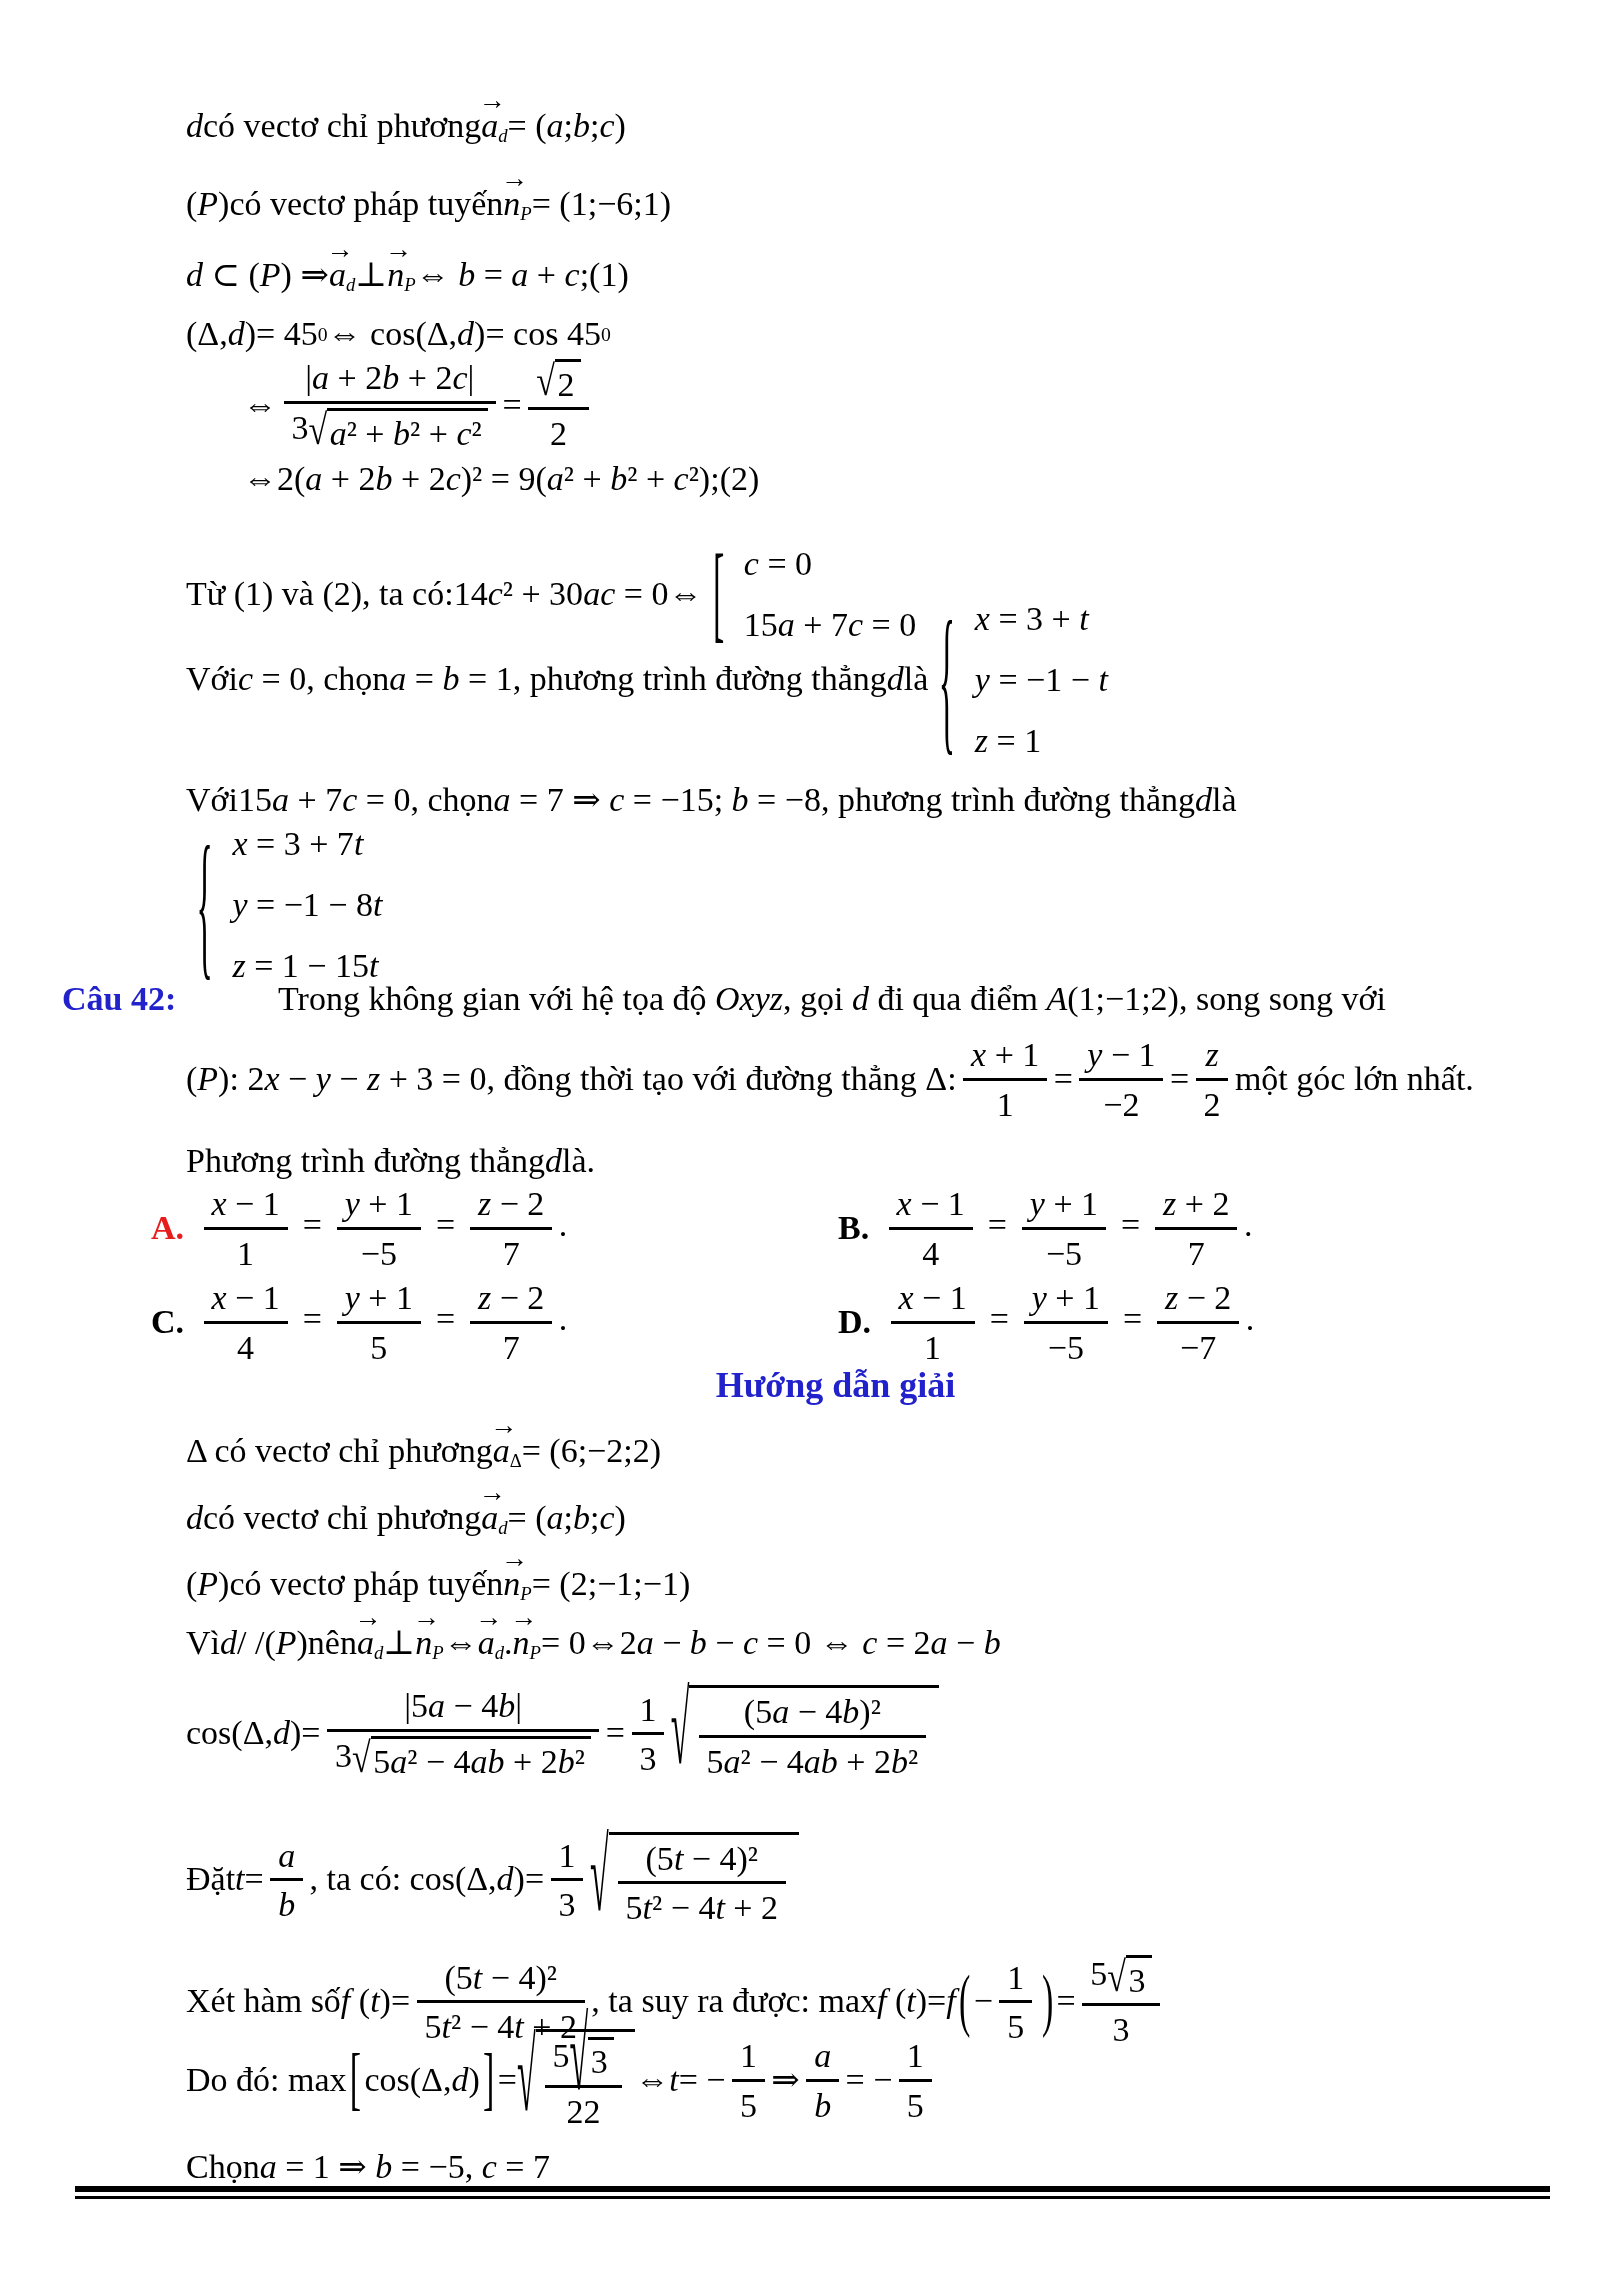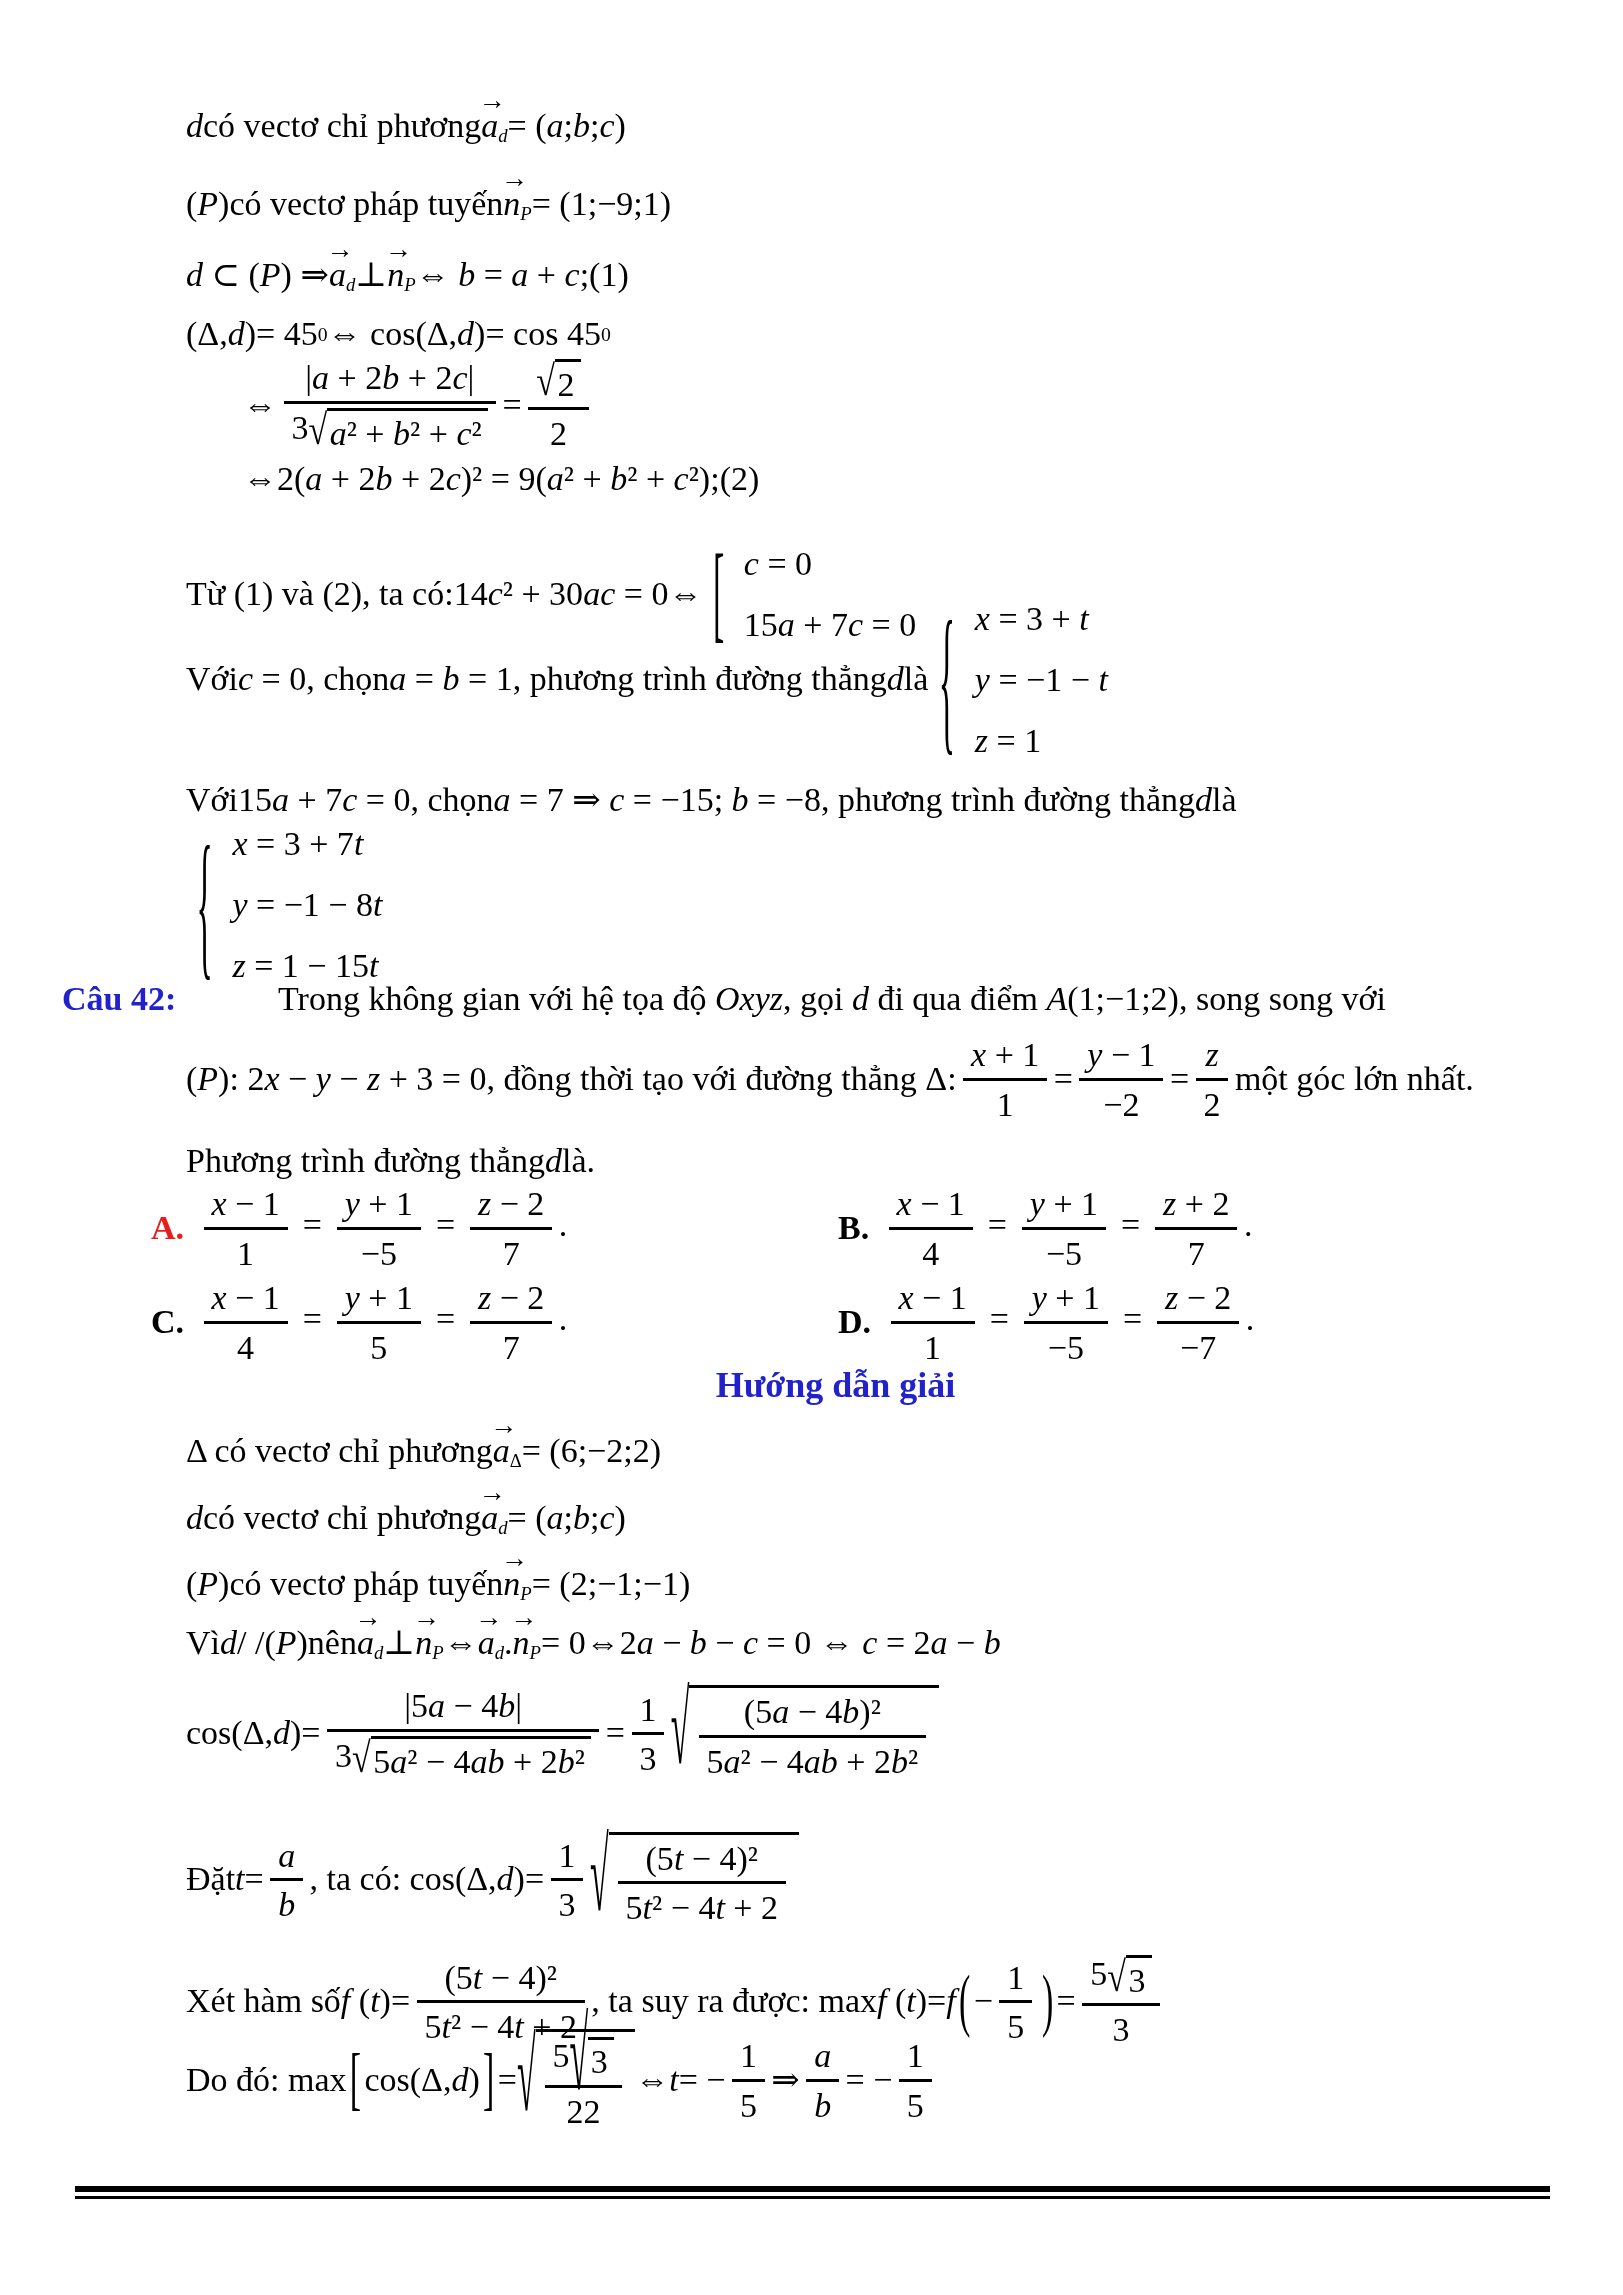--- a/index.html
+++ b/index.html
@@ -57,21 +57,21 @@
     position:absolute;left:75px;top:2186px;width:1475px;height:3.9px;
     border-top:6.5px solid #000;border-bottom:3.3px solid #000;
   }
 </style>
 </head>
 <body>
 
 <div class="page">
 
   <div class="line" style="left:186px;top:105px"><span class="mrun"><i>d</i></span> có vectơ chỉ phương <span class="vec"><span class="vec-stack"><span class="vec-arrow">→</span><span class="mrun"><i>a</i></span></span><sub><span class="mrun"><i>d</i></span></sub></span><span class="mrun"> = (<i>a</i>;<i>b</i>;<i>c</i>)</span></div>
-  <div class="line" style="left:186px;top:183px"><span class="mrun">(<i>P</i>)</span> có vectơ pháp tuyến <span class="vec"><span class="vec-stack"><span class="vec-arrow">→</span><span class="mrun"><i>n</i></span></span><sub><span class="mrun"><i>P</i></span></sub></span><span class="mrun"> = (1;−9;1)</span></div>
+  <div class="line" style="left:186px;top:183px"><span class="mrun">(<i>P</i>)</span> có vectơ pháp tuyến <span class="vec"><span class="vec-stack"><span class="vec-arrow">→</span><span class="mrun"><i>n</i></span></span><sub><span class="mrun"><i>P</i></span></sub></span><span class="mrun"> = (1;−6;1)</span></div>
   <div class="line" style="left:186px;top:254px"><span class="mrun"><i>d</i> ⊂ (<i>P</i>) ⇒ </span><span class="vec"><span class="vec-stack"><span class="vec-arrow">→</span><span class="mrun"><i>a</i></span></span><sub><span class="mrun"><i>d</i></span></sub></span> ⊥ <span class="vec"><span class="vec-stack"><span class="vec-arrow">→</span><span class="mrun"><i>n</i></span></span><sub><span class="mrun"><i>P</i></span></sub></span><span class="mrun"> ⇔ <i>b</i> = <i>a</i> + <i>c</i>;</span>  (1)</div>
   <div class="line" style="left:186px;top:313px"><span class="mrun">(Δ,<i>d</i>)</span> = 45<sup><span class="mrun">0</span></sup> ⇔ cos<span class="mrun">(Δ,<i>d</i>)</span> = cos 45<sup><span class="mrun">0</span></sup></div>
   <div class="line" style="left:243px;top:357px">⇔ <span class="frac">
         <span class="fnum"><span class="mrun">|<i>a</i> + 2<i>b</i> + 2<i>c</i>|</span></span>
         <span class="fden"><span class="mrun">3</span><span class="sqrt">
             <span class="sqrt-sym">√</span>
             <span class="sqrt-body">
               <span class="mrun"><i>a</i>² + <i>b</i>² + <i>c</i>²</span>
             </span>
           </span></span>
@@ -211,16 +211,17 @@
       </span> ⇔ <span class="mrun"><i>t</i></span> = −<span class="frac">
         <span class="fnum">1</span>
         <span class="fden">5</span>
       </span> ⇒ <span class="frac">
         <span class="fnum"><span class="mrun"><i>a</i></span></span>
         <span class="fden"><span class="mrun"><i>b</i></span></span>
       </span> = −<span class="frac">
         <span class="fnum">1</span>
         <span class="fden">5</span>
       </span></div>
+  <div class="line" style="left:186px;top:2146px">Chọn <span class="mrun"><i>a</i> = 1 ⇒ <i>b</i> = −5, <i>c</i> = 7</span></div>
 
   <div class="bottom-rule"></div>
 </div>
 
 
 </body></html>

